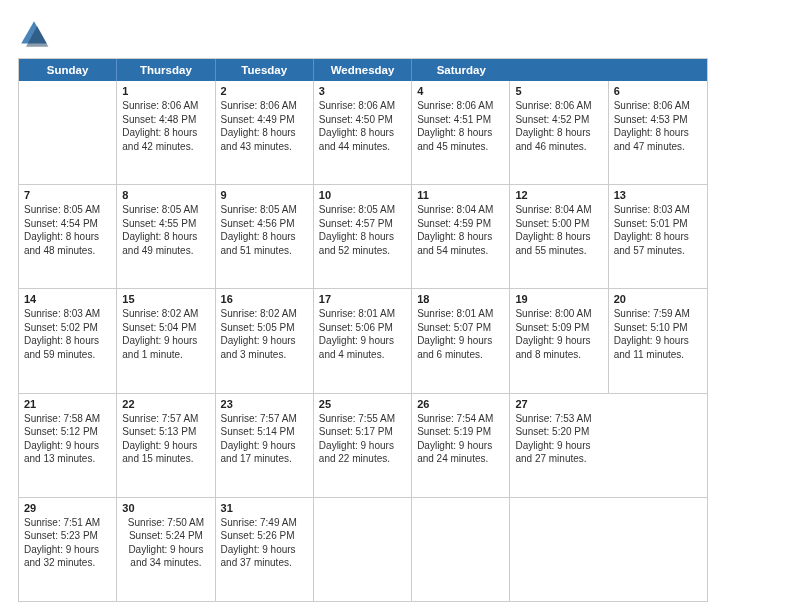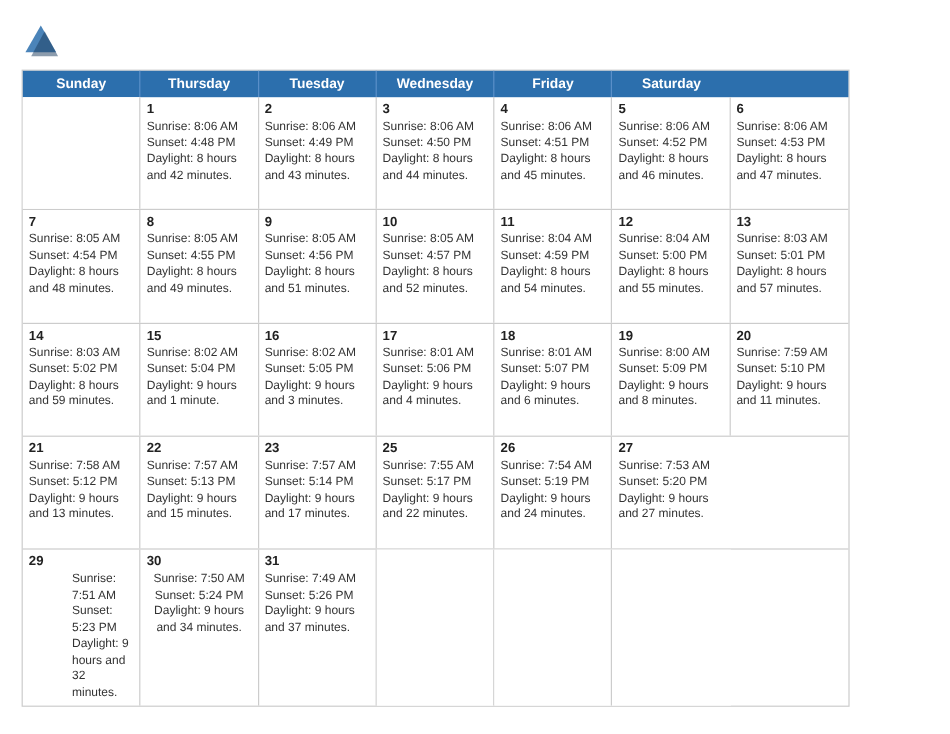--- a/index.html
+++ b/index.html
@@ -6,21 +6,21 @@
     body {
       font-family: Arial, sans-serif;
       background: #fff;
       width: 792px;
       height: 612px;
       overflow: hidden;
     }
     .page {
       width: 726px;
       height: 612px;
-      padding: 18px 18px 23px 18px;
+      padding: 18px 18px 10px 18px;
       display: flex;
       flex-direction: column;
     }
     .header {
       display: flex;
       align-items: flex-start;
       justify-content: space-between;
       margin-bottom: 8px;
     }
     .logo {
@@ -128,21 +128,20 @@
       <div class="location"></div>
     </div>
   </div>
 
   <div class="calendar">
     <div class="cal-header">
     <div class="cal-header-cell">Sunday</div>
         <div class="cal-header-cell">Thursday</div>
         <div class="cal-header-cell">Tuesday</div>
         <div class="cal-header-cell">Wednesday</div>
-        <div class="cal-header-cell">Friday</div>
         <div class="cal-header-cell">Saturday</div>
       </div>
     <div class="cal-body">
     <div class="cal-row">
           <div class="cal-cell empty"></div>
           <div class="cal-cell">
             <span class="day-num">1</span>
             <div class="cell-text" style="white-space: pre-line;">Sunrise: 8:06 AM
 Sunset: 4:48 PM
 Daylight: 8 hours and 42 minutes.</div>
@@ -300,21 +299,21 @@
           <div class="cal-cell">
             <span class="day-num">27</span>
             <div class="cell-text" style="white-space: pre-line;">Sunrise: 7:53 AM
 Sunset: 5:20 PM
 Daylight: 9 hours and 27 minutes.</div>
           </div>
         </div>
         <div class="cal-row">
           <div class="cal-cell">
             <span class="day-num">29</span>
-            <div class="cell-text" style="white-space: pre-line; margin-left: 36px;">Sunrise: 7:51 AM
+            <div class="cell-text" style="white-space: pre-line;">Sunrise: 7:51 AM
 Sunset: 5:23 PM
 Daylight: 9 hours and 32 minutes.</div>
           </div>
           <div class="cal-cell">
             <span class="day-num">30</span>
             <div class="cell-text" style="white-space: pre-line; text-align: center;">Sunrise: 7:50 AM
 Sunset: 5:24 PM
 Daylight: 9 hours and 34 minutes.</div>
           </div>
           <div class="cal-cell">

